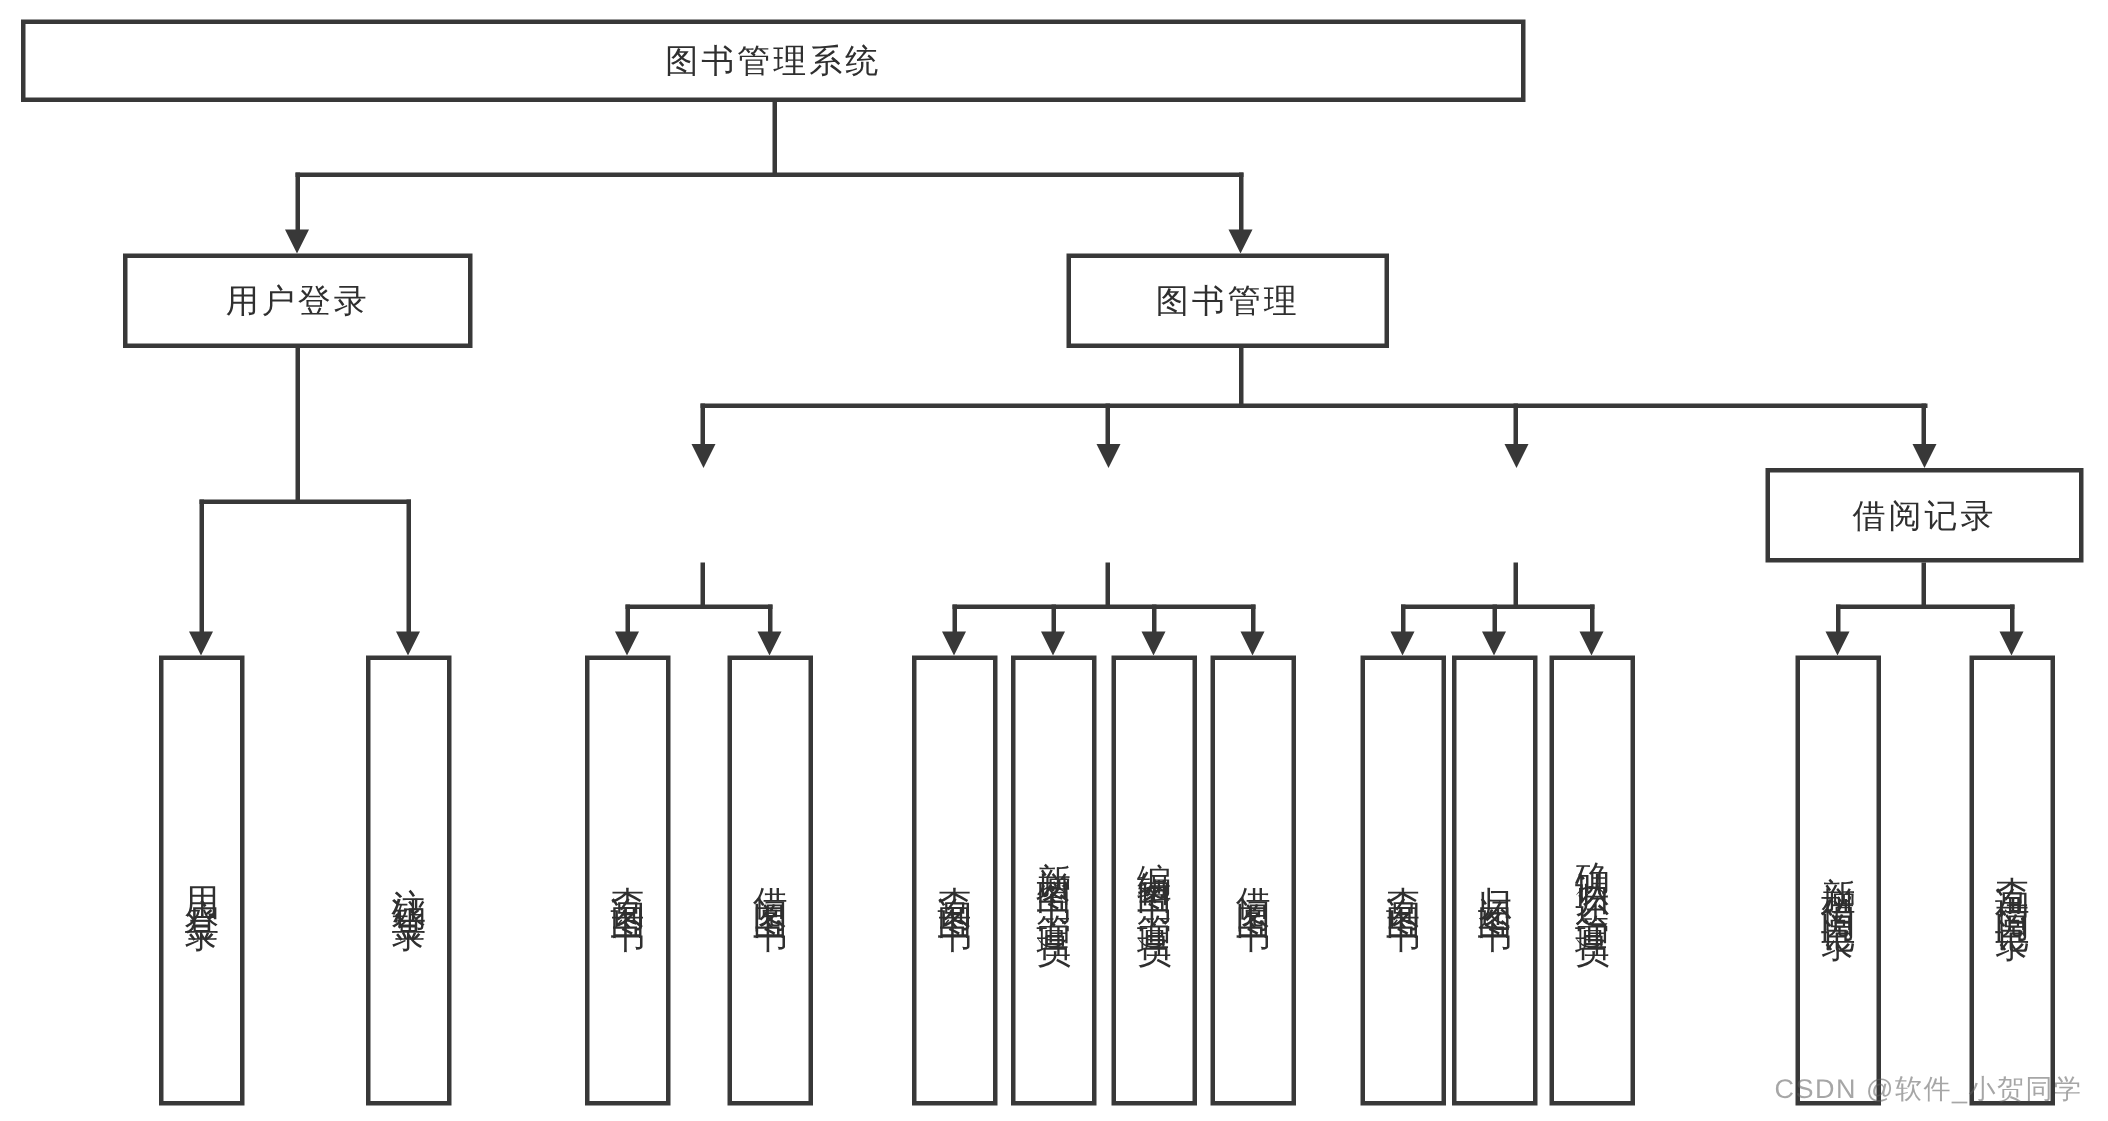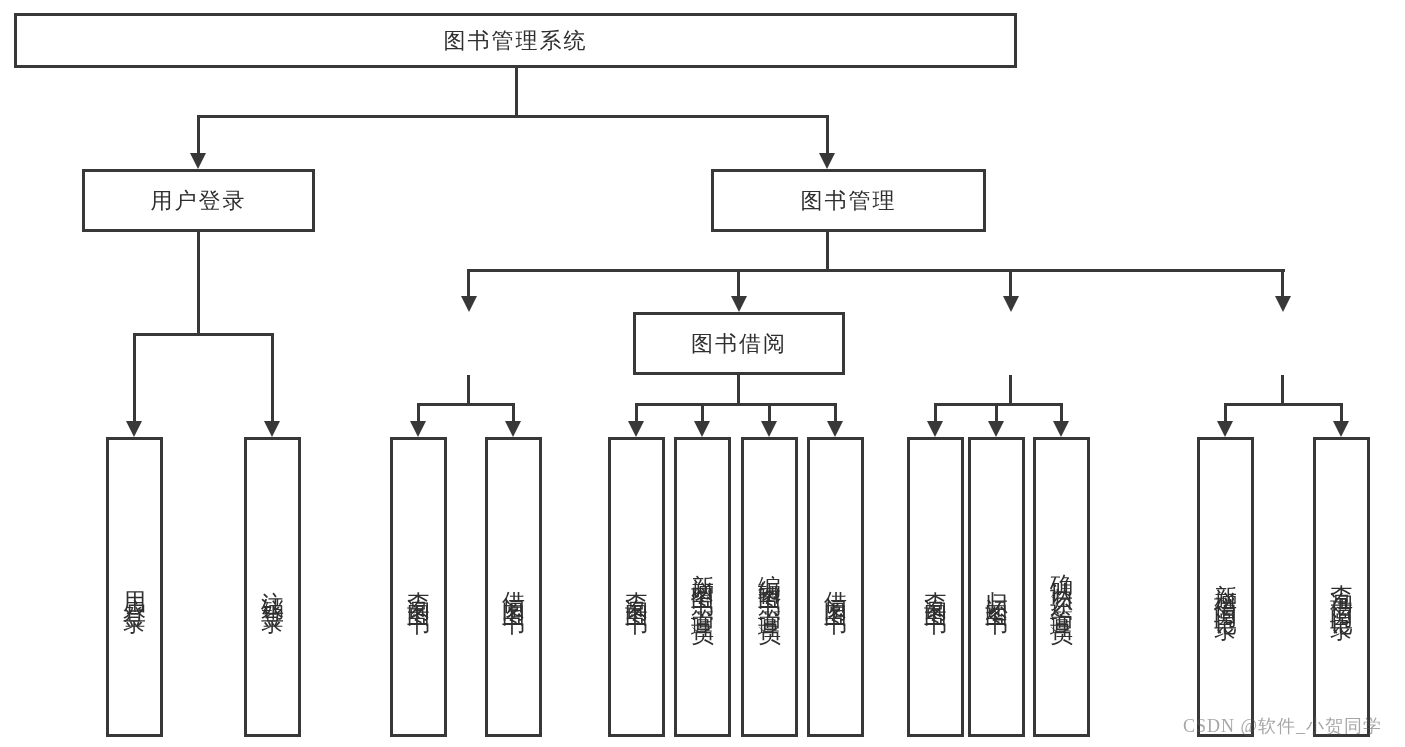--- a/index.html
+++ b/index.html
@@ -1,18 +1,18 @@
 <!DOCTYPE html>
 <html><head>
 <meta charset="utf-8">
 <style>
   html, body { margin:0; padding:0; background:#ffffff; }
   .stage {
     position:relative; width:1405px; height:747px; background:#ffffff;
-    font-family:Liberation Serif, serif;
+    font-family:Liberation Sans, sans-serif;
     --line:#383838; --text:#2f2f2f;
     overflow:hidden;
   }
   .box {
     position:absolute; box-sizing:border-box;
     border:3px solid var(--line); background:#ffffff;
     display:flex; align-items:center; justify-content:center;
     color:var(--text);
   }
   .h-label { font-size:22px; letter-spacing:2px; white-space:nowrap; }
@@ -43,41 +43,41 @@
   <div class="box h-label" style="left:14px; top:13px; width:1003px; height:55px;">图书管理系统</div>
 
   <div class="line vline" style="left:515px; top:66px; height:52px;"></div>
   <div class="line hline" style="left:197px; top:115px; width:632px;"></div>
   <div class="line vline" style="left:197px; top:115px; height:42px;"></div>
   <div class="arr" style="left:190px; top:153px;"></div>
   <div class="line vline" style="left:826px; top:115px; height:42px;"></div>
   <div class="arr" style="left:819px; top:153px;"></div>
 
   <div class="box h-label" style="left:82px; top:169px; width:233px; height:63px;">用户登录</div>
-  <div class="box h-label" style="left:711px; top:169px; width:275px; height:63px;">图书管理</div>
+  <div class="box h-label" style="left:711px; top:169px; width:215px; height:63px;">图书管理</div>
 
   <div class="line vline" style="left:197px; top:231px; height:104px;"></div>
   <div class="line hline" style="left:133px; top:333px; width:141px;"></div>
   <div class="line vline" style="left:133px; top:333px; height:91px;"></div>
   <div class="arr" style="left:126px; top:421px;"></div>
   <div class="line vline" style="left:271px; top:333px; height:91px;"></div>
   <div class="arr" style="left:264px; top:421px;"></div>
 
   <div class="line vline" style="left:826px; top:231px; height:41px;"></div>
   <div class="line hline" style="left:467px; top:269px; width:818px;"></div>
   <div class="line vline" style="left:467px; top:269px; height:30px;"></div>
   <div class="arr" style="left:461px; top:296px;"></div>
   <div class="line vline" style="left:737px; top:269px; height:30px;"></div>
   <div class="arr" style="left:731px; top:296px;"></div>
   <div class="line vline" style="left:1009px; top:269px; height:30px;"></div>
   <div class="arr" style="left:1003px; top:296px;"></div>
   <div class="line vline" style="left:1281px; top:269px; height:30px;"></div>
   <div class="arr" style="left:1275px; top:296px;"></div>
 
-  <div class="box h-label" style="left:633px; top:312px; width:212px; height:63px;">图书借阅</div>
+  <div class="box h-label" style="left:1177px; top:312px; width:212px; height:63px;">借阅记录</div>
 
   <div class="line vline" style="left:467px; top:375px; height:31px;"></div>
   <div class="line hline" style="left:417px; top:403px; width:98px;"></div>
   <div class="line vline" style="left:417px; top:403px; height:21px;"></div>
   <div class="arr" style="left:410px; top:421px;"></div>
   <div class="line vline" style="left:512px; top:403px; height:21px;"></div>
   <div class="arr" style="left:505px; top:421px;"></div>
 
   <div class="line vline" style="left:737px; top:375px; height:31px;"></div>
   <div class="line hline" style="left:635px; top:403px; width:202px;"></div>

